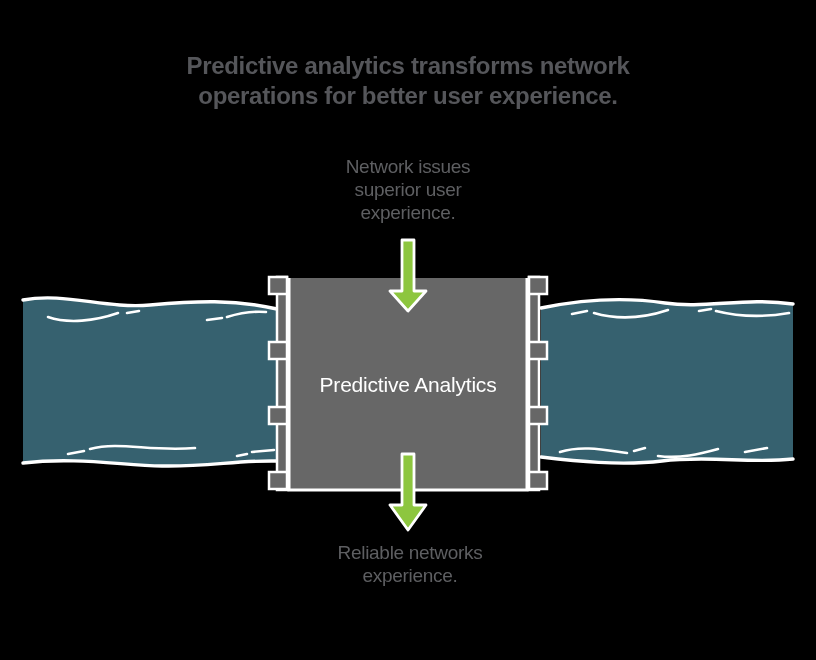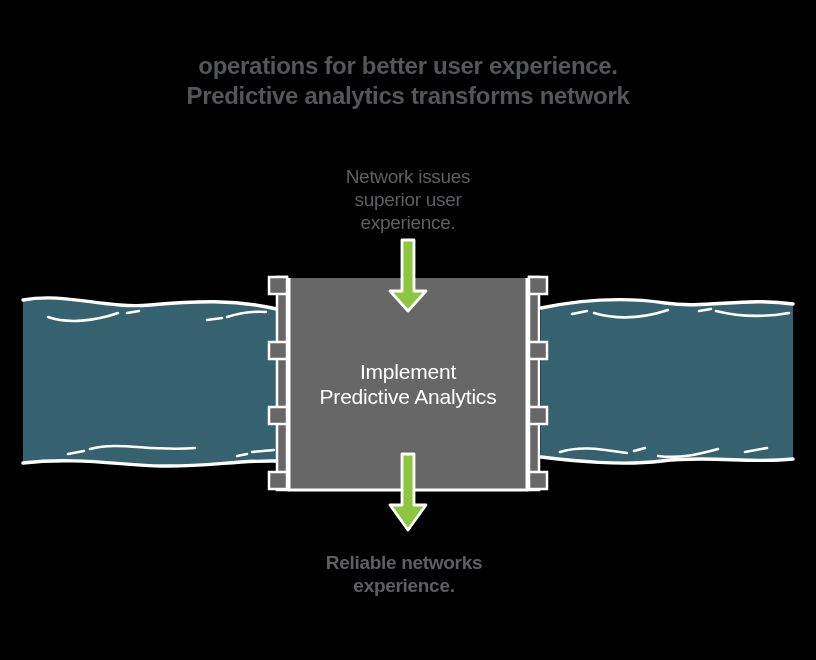--- a/index.html
+++ b/index.html
@@ -8,39 +8,39 @@
     font-family:"Liberation Sans",sans-serif;overflow:hidden;
   }
   .graphic{position:absolute;left:0;top:0;}
   .title{
     position:absolute;top:51px;left:0;width:816px;text-align:center;
     font-size:24px;font-weight:bold;line-height:30px;color:#55565A;
     letter-spacing:-0.3px;
   }
   .caption{
     position:absolute;text-align:center;font-size:19px;line-height:23px;
-    color:#5E5F62;letter-spacing:-0.3px;margin-top:10px;
+    color:#5E5F62;letter-spacing:-0.3px;
   }
   .caption.top{top:155px;left:308px;width:200px;}
-  .caption.bottom{top:541px;left:294px;width:220px;font-weight:bold;}
+  .caption.bottom{top:541px;left:300px;width:220px;}
   .machine-label{
     position:absolute;left:289px;top:278px;width:238px;height:212px;
     display:flex;flex-direction:column;justify-content:center;align-items:center;
     color:#ffffff;font-size:21px;line-height:25px;text-align:center;
     letter-spacing:-0.2px;
   }
 </style>
 </head>
 <body>
 
 <div class="canvas">
 
   <div class="title">
+    <div>Predictive analytics transforms network</div>
     <div>operations for better user experience.</div>
-    <div>Predictive analytics transforms network</div>
   </div>
 
   <div class="caption top">
     <div>Network issues</div>
     <div>superior user</div>
     <div>experience.</div>
   </div>
 
   <svg class="graphic" width="816" height="660" viewBox="0 0 816 660">
 
@@ -104,21 +104,20 @@
       <path fill="none" stroke="#FFFFFF" stroke-width="3" d="M289,278 L289,490 L527,490 L527,278"></path>
     </g>
 
     <g fill="#8DC63F" stroke="#FFFFFF" stroke-width="2.8" stroke-linejoin="round">
       <polygon points="402,240 414,240 414,291 426,291 408,311 390,291 402,291"></polygon>
       <polygon points="402,454 414,454 414,505 426,505 408,530 390,505 402,505"></polygon>
     </g>
   </svg>
 
   <div class="machine-label">
-    <div>Implement</div>
     <div>Predictive Analytics</div>
   </div>
 
   <div class="caption bottom">
     <div>Reliable networks</div>
     <div>experience.</div>
   </div>
 
 </div>
 

